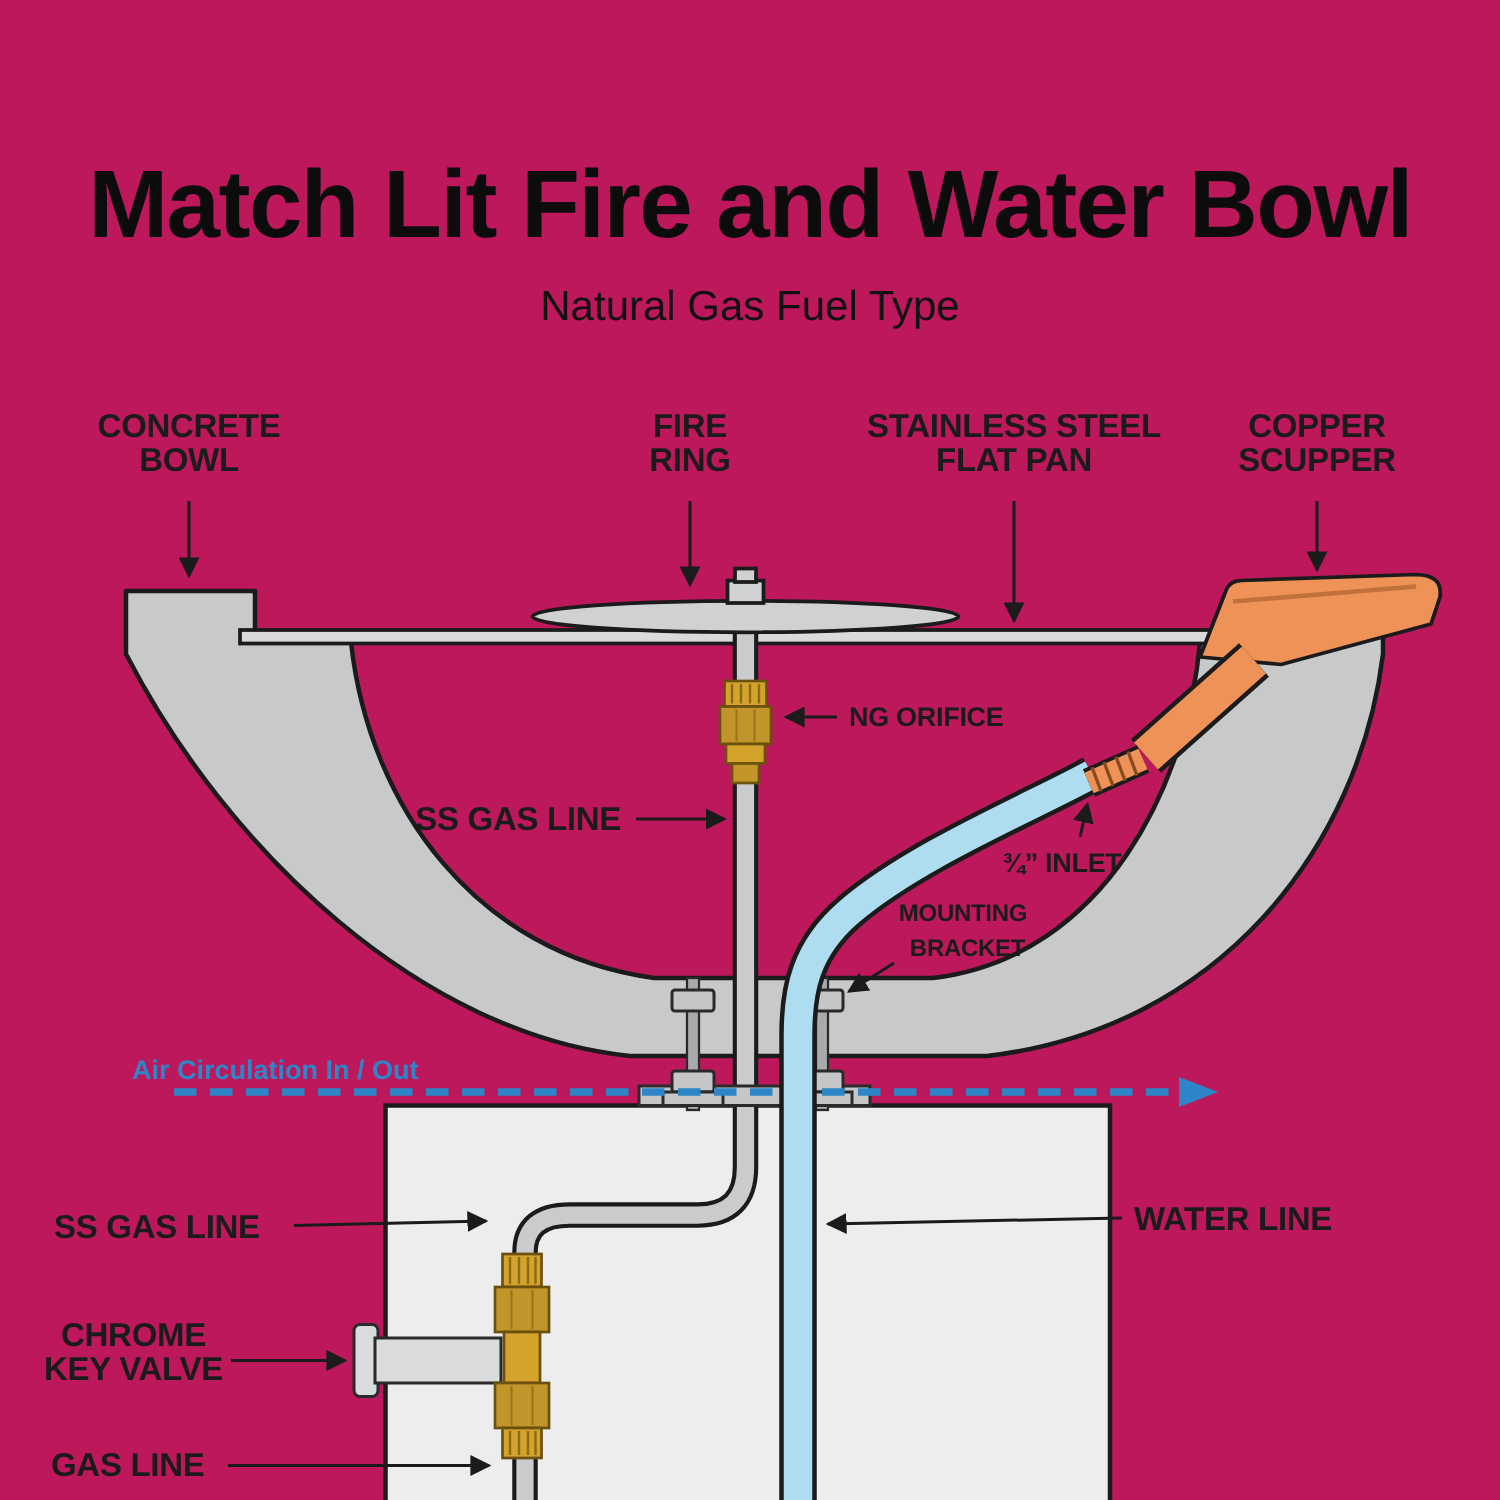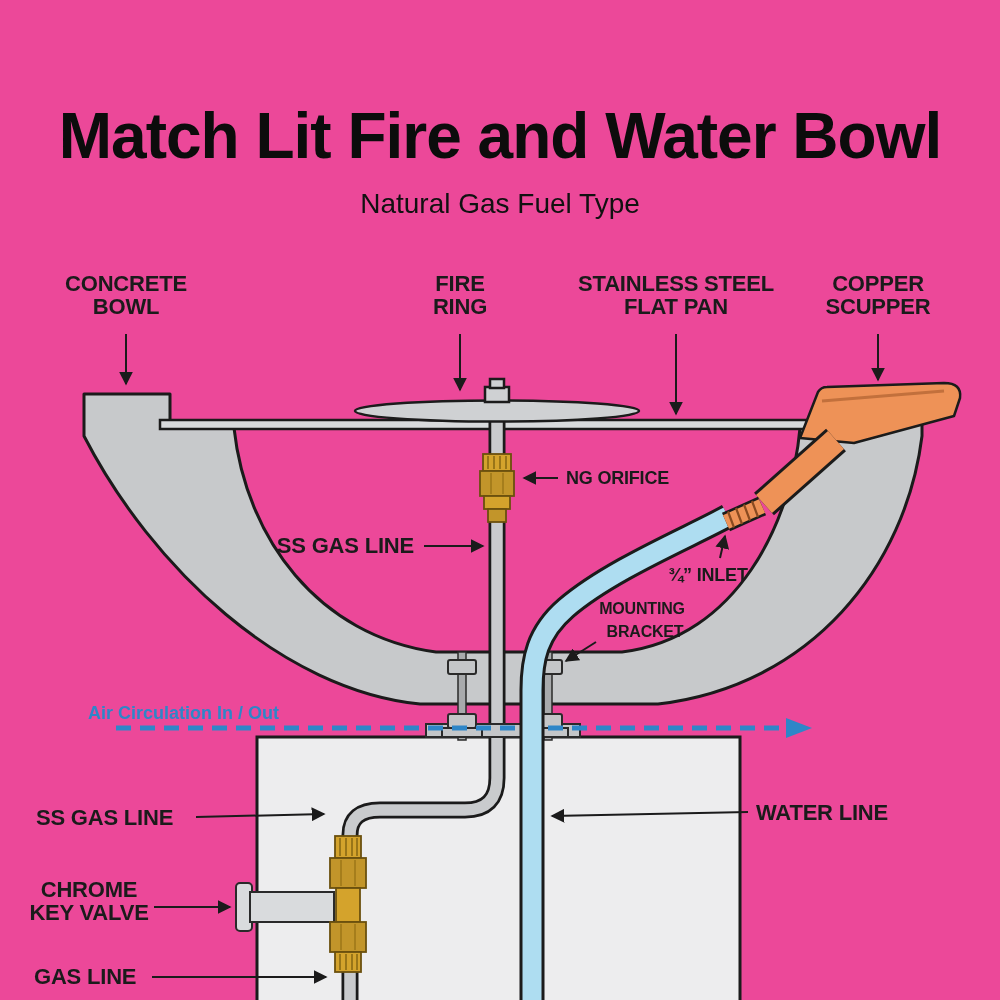--- a/index.html
+++ b/index.html
@@ -5,21 +5,21 @@
   :root{
     --concrete:#c7c9cb;
     --copper:#ee9257;
     --water:#aeddf1;
     --brass:#d4a32c;
     --air-flow:#2e86c8;
     --outline:#1b1b1b;
   }
   html,body{margin:0;padding:0;background:#ffffff;}
   .canvas{
-    position:relative;width:1000px;height:1000px;background:#ec4899;
+    position:relative;width:1000px;height:1000px;background:#be185d;
     font-family:"Liberation Sans","DejaVu Sans",sans-serif;overflow:hidden;
   }
   svg{display:block;}
   text{font-family:"Liberation Sans","DejaVu Sans",sans-serif;}
   .t-title{font-size:64px;font-weight:bold;fill:#0c0c0c;letter-spacing:-1px;}
   .t-sub{font-size:28px;fill:#111;}
   .lbl{font-weight:bold;fill:var(--outline);letter-spacing:-0.2px;}
   .s22{font-size:22px;}
   .s18{font-size:18px;}
   .s16{font-size:16px;}

